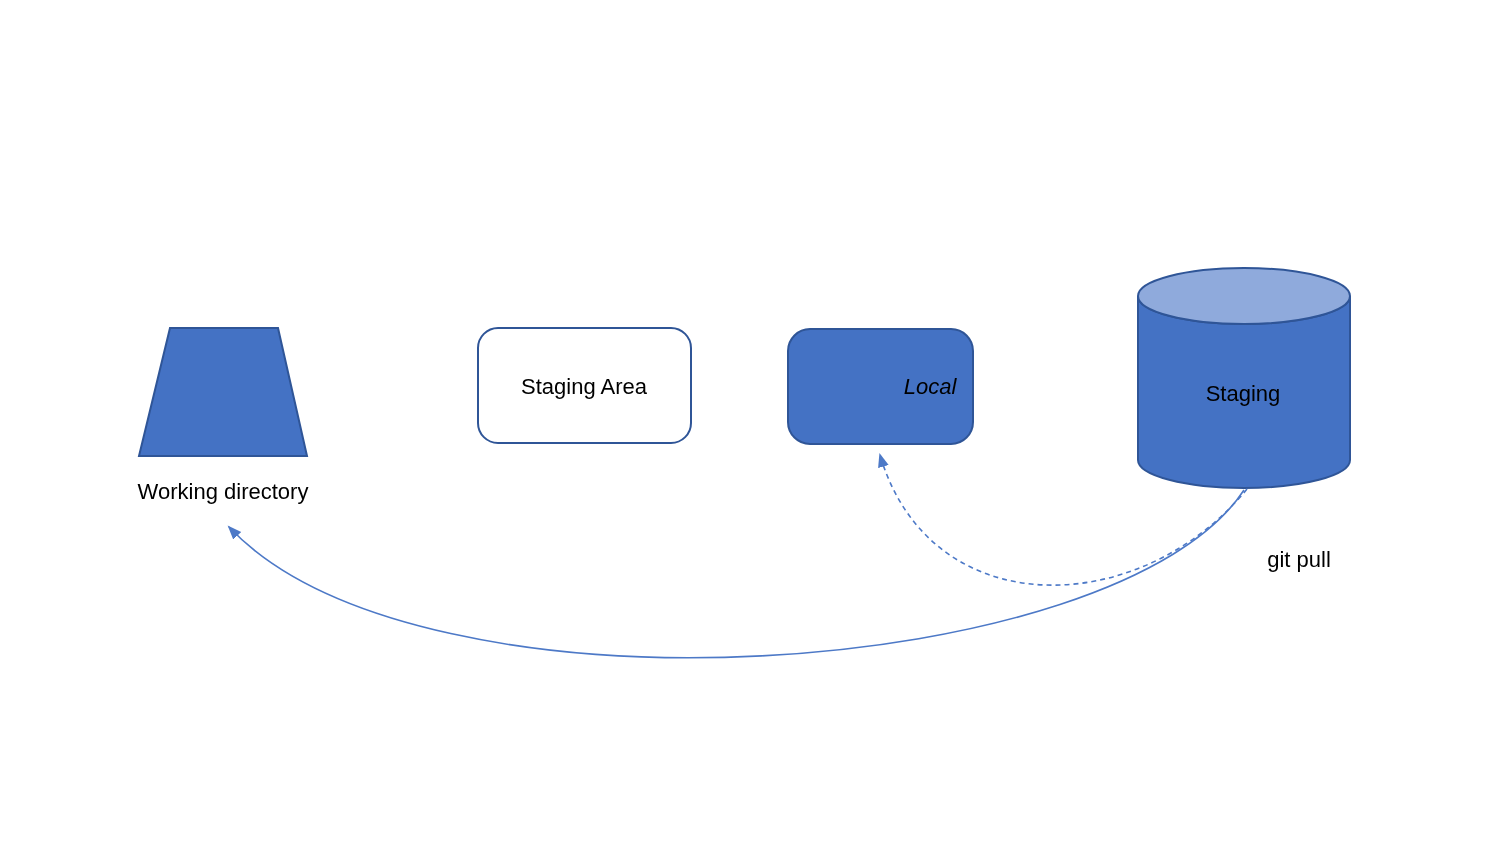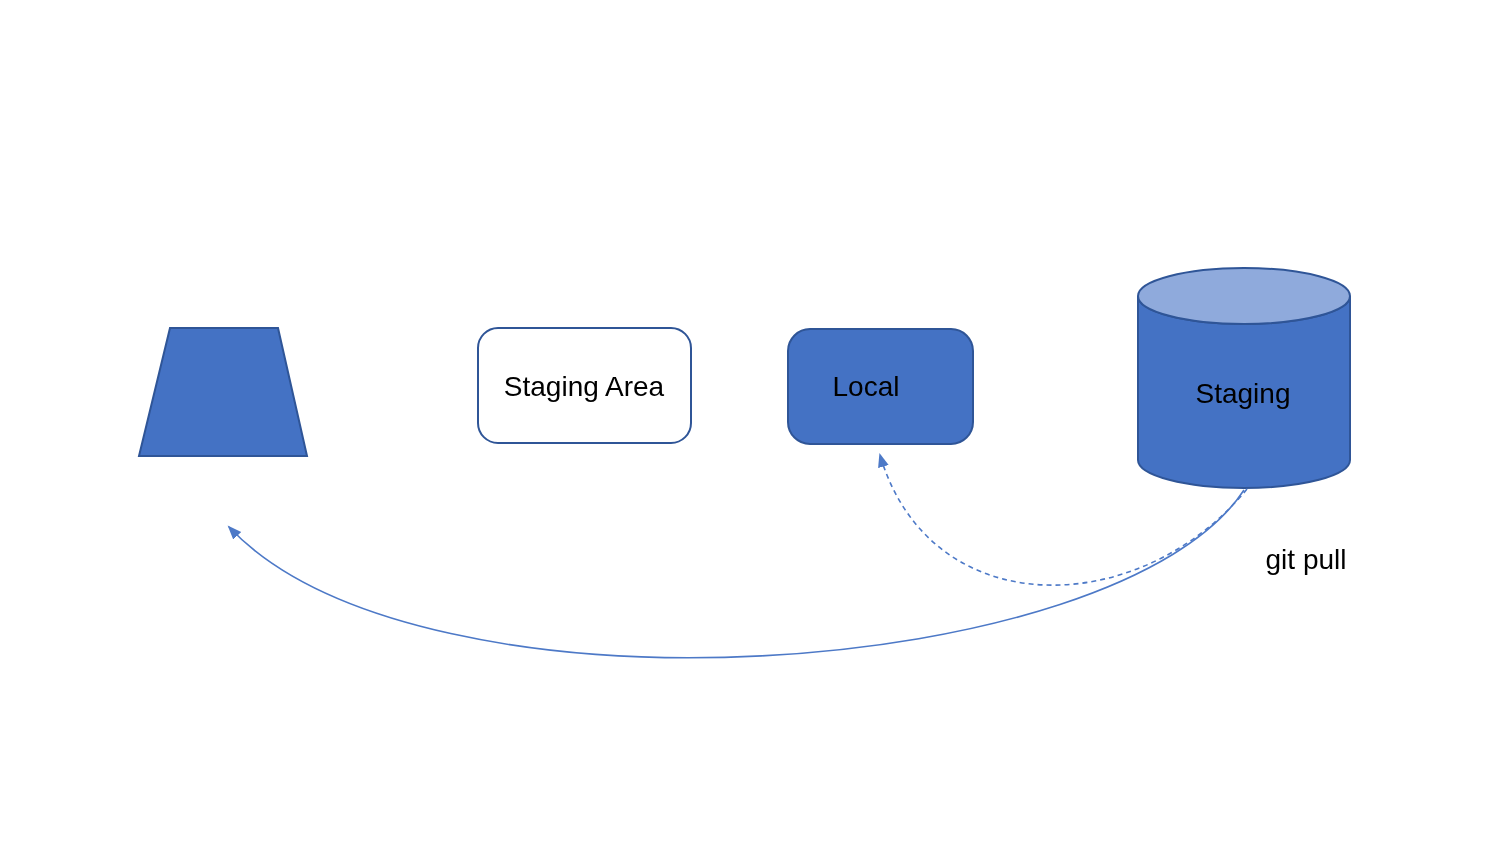--- a/index.html
+++ b/index.html
@@ -38,21 +38,21 @@
   .edge.dashed {
     stroke-dasharray: 5 4;
   }
   .arrowhead-glyph {
     fill: var(--arrow-color, #4d79c7);
     stroke: none;
   }
   .node-label {
     position: absolute;
     transform: translate(-50%, -50%);
-    font-size: 28px;
+    font-size: 22px;
     line-height: 1.1;
     color: var(--label-color, #000000);
     white-space: nowrap;
   }
 </style>
 </head>
 <body>
 
 <div class="canvas">
 
@@ -72,22 +72,23 @@
     <g>
       <path class="shape fill-blue" d="M1138,296 L1138,460 A106,28 0 0 0 1350,460 L1350,296 A106,28 0 0 1 1138,296 Z"></path>
       <ellipse class="shape fill-light" cx="1244" cy="296" rx="106" ry="28"></ellipse>
     </g>
 
     <path class="edge dashed" marker-end="url(#arrow)" d="M1247,489 C1140,620 930,625 880,455"></path>
 
     <path class="edge" marker-end="url(#arrow)" d="M1244,490 C1120,680 420,730 229,527"></path>
   </svg>
 
+  <div class="node-label" style="left:223px; top:492px;">Working directory</div>
 
   <div class="node-label" style="left:584px; top:387px;">Staging Area</div>
 
-  <div class="node-label" style="left:866px; top:387px;">Local</div>
+  <div class="node-label" style="left:930px; top:387px;font-style:italic;">Local</div>
 
   <div class="node-label" style="left:1243px; top:394px;">Staging</div>
 
-  <div class="node-label" style="left:1299px; top:560px;margin-left:7px;">git pull</div>
+  <div class="node-label" style="left:1299px; top:560px;">git pull</div>
 
 </div>
 
 </body></html>

